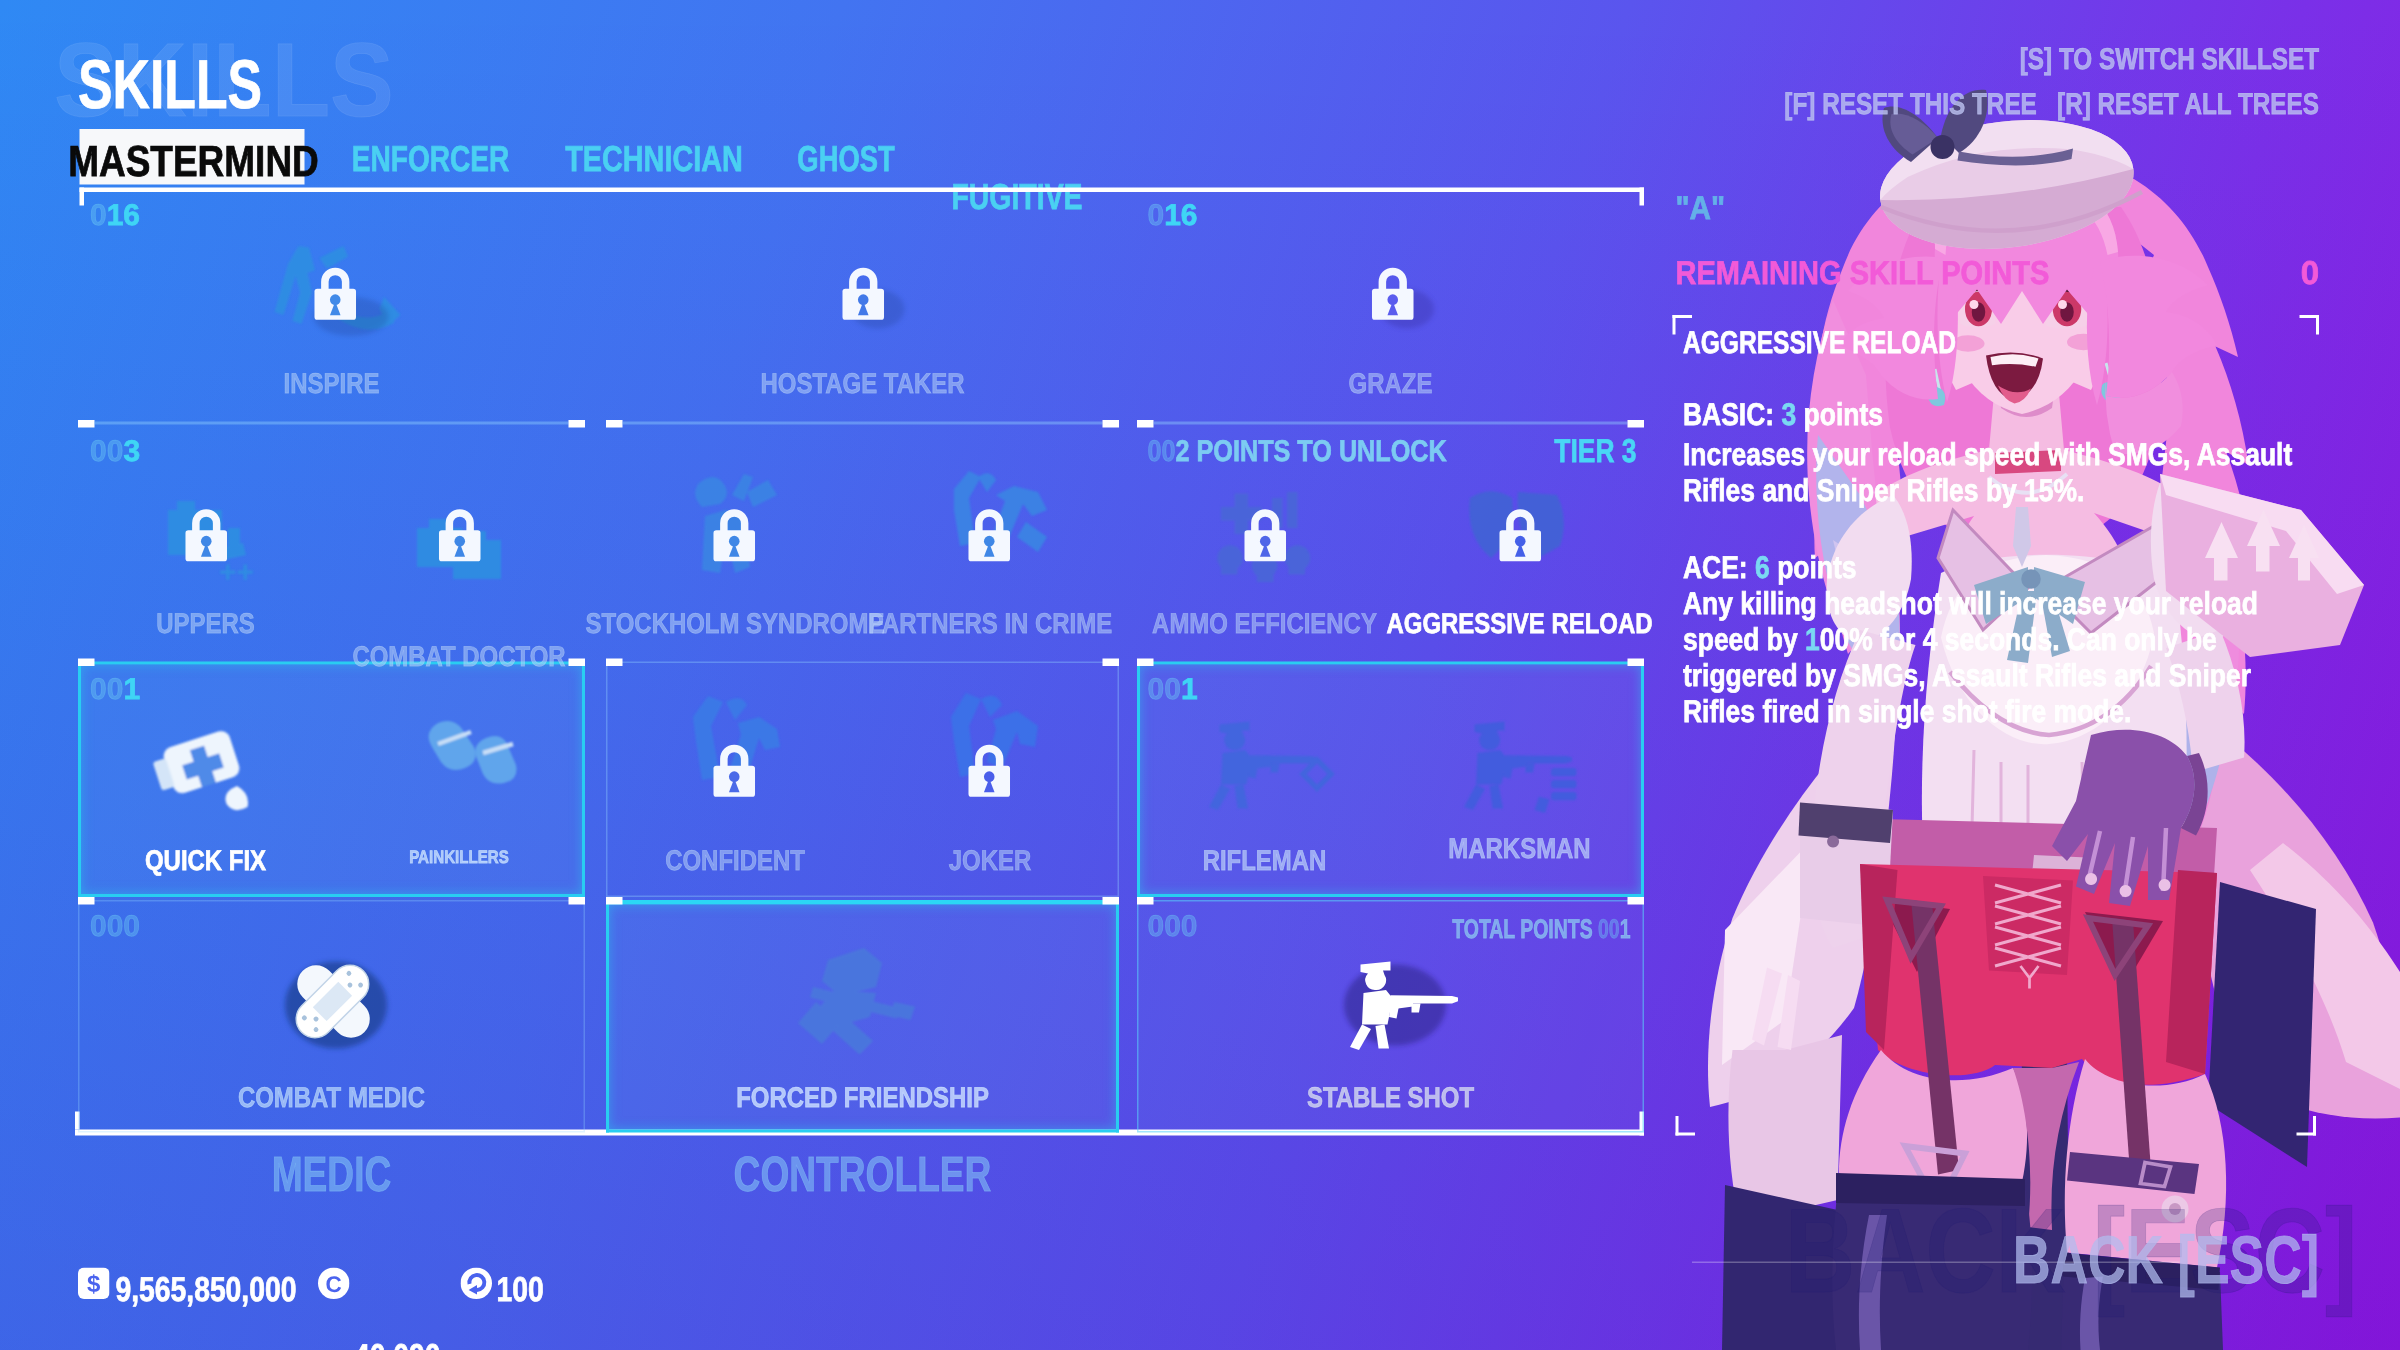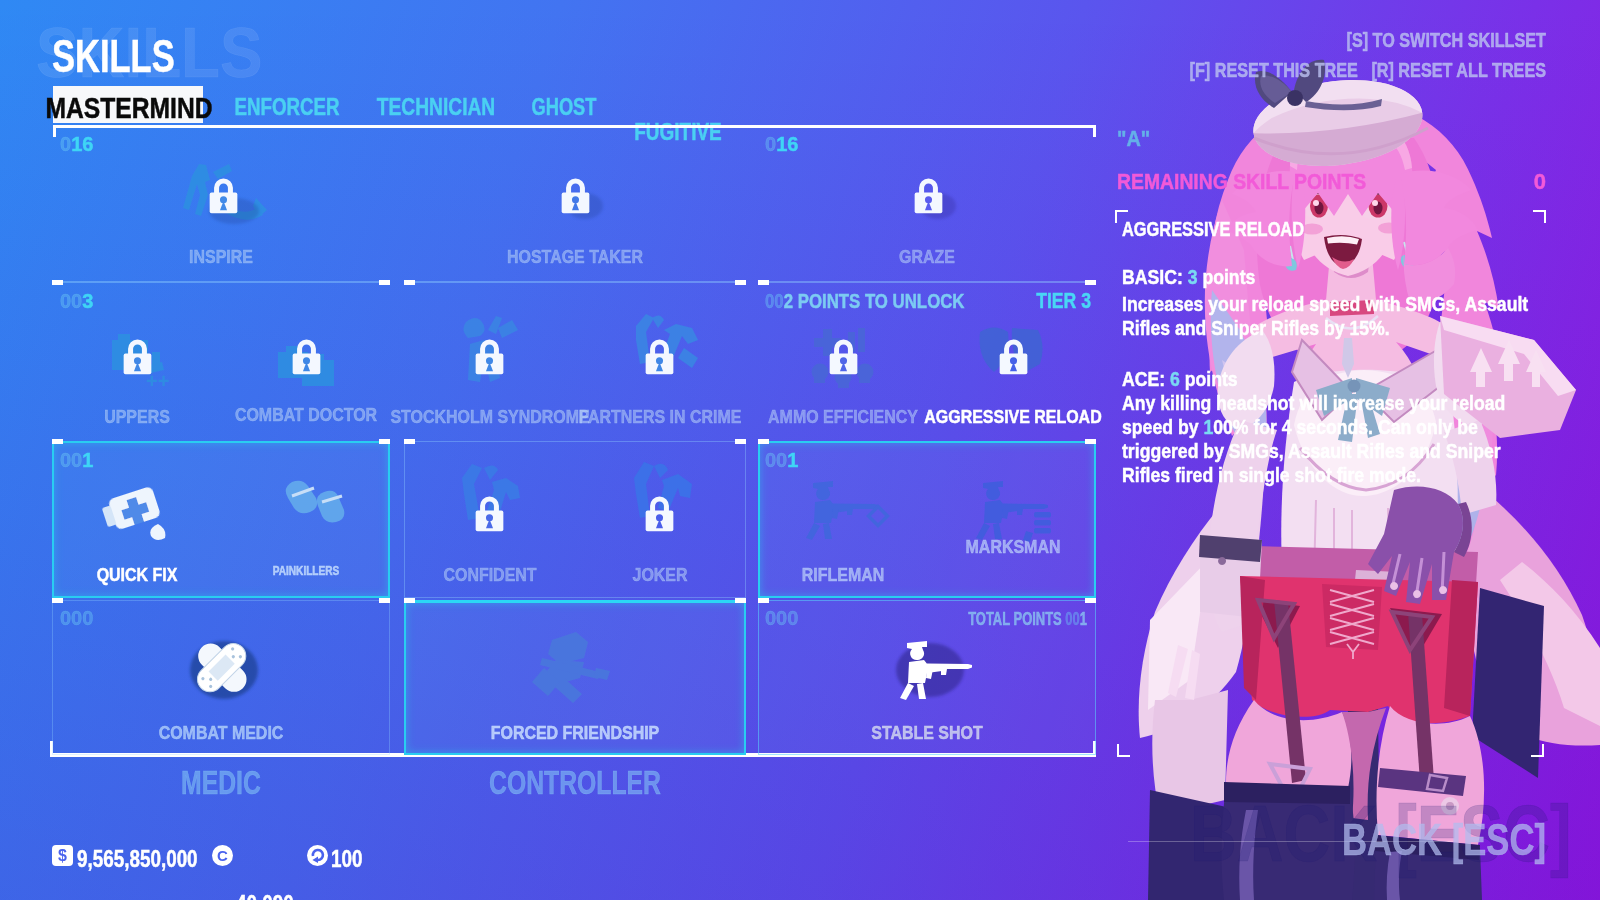--- a/index.html
+++ b/index.html
@@ -241,31 +241,31 @@
 <div class="abs num" style="left:60px;top:449px;"><span class="dim">00</span><span class="cy">1</span></div>
 <div class="abs num" style="left:765px;top:449px;"><span class="dim">00</span><span class="cy">1</span></div>
 <div class="abs num" style="left:60px;top:607px;"><span class="dim">000</span></div>
 <div class="abs num" style="left:765px;top:607px;"><span class="dim">000</span></div>
 <div class="abs b" style="left:1087px;top:609px;font-size:18px;transform:translateX(-100%);"><span class="sxr" style="transform:scaleX(0.72);"><span class="lb">TOTAL POINTS&nbsp;</span><span class="dim">00</span><span class="lb">1</span></span></div>
 
 <div class="abs lbl ctr" style="left:221px;top:246px;"><span class="sx">INSPIRE</span></div>
 <div class="abs lbl ctr" style="left:575px;top:246px;"><span class="sx">HOSTAGE TAKER</span></div>
 <div class="abs lbl ctr" style="left:927px;top:246px;"><span class="sx">GRAZE</span></div>
 <div class="abs lbl ctr" style="left:137px;top:406px;"><span class="sx">UPPERS</span></div>
-<div class="abs lbl ctr" style="left:306px;top:404px;"><span class="sx">COMBAT DOCTOR</span></div>
+<div class="abs lbl ctr" style="left:306px;top:428px;"><span class="sx">COMBAT DOCTOR</span></div>
 <div class="abs lbl ctr" style="left:490px;top:406px;"><span class="sx">STOCKHOLM SYNDROME</span></div>
 <div class="abs lbl ctr" style="left:660px;top:406px;"><span class="sx">PARTNERS IN CRIME</span></div>
 <div class="abs lbl ctr" style="left:843px;top:406px;"><span class="sx">AMMO EFFICIENCY</span></div>
 <div class="abs lblw ctr" style="left:1013px;top:406px;"><span class="sx">AGGRESSIVE RELOAD</span></div>
 <div class="abs lblw ctr" style="left:137px;top:564px;"><span class="sx">QUICK FIX</span></div>
 <div class="abs ctr b" style="left:306px;top:564px;font-size:12px;color:rgba(205,228,255,0.75);"><span class="sx">PAINKILLERS</span></div>
 <div class="abs lbl ctr" style="left:490px;top:564px;"><span class="sx">CONFIDENT</span></div>
 <div class="abs lbl ctr" style="left:660px;top:564px;"><span class="sx">JOKER</span></div>
 <div class="abs ctr b" style="left:843px;top:564px;font-size:19px;color:rgba(195,216,250,0.65);"><span class="sx">RIFLEMAN</span></div>
-<div class="abs ctr b" style="left:1013px;top:536px;font-size:19px;color:rgba(195,216,250,0.65);"><span class="sx">MARKSMAN</span></div>
+<div class="abs ctr b" style="left:1013px;top:556px;font-size:19px;color:rgba(195,216,250,0.65);"><span class="sx">MARKSMAN</span></div>
 <div class="abs ctr b" style="left:221px;top:722px;font-size:19px;color:rgba(190,220,252,0.70);"><span class="sx">COMBAT MEDIC</span></div>
 <div class="abs ctr b" style="left:575px;top:722px;font-size:19px;color:rgba(205,225,255,0.80);"><span class="sx">FORCED FRIENDSHIP</span></div>
 <div class="abs ctr b" style="left:927px;top:722px;font-size:19px;color:rgba(212,218,240,0.80);"><span class="sx">STABLE SHOT</span></div>
 
 <div class="abs ctr b" style="left:221px;top:764px;font-size:33px;color:rgba(135,200,246,0.55);"><span class="sx" style="transform:scaleX(0.75);">MEDIC</span></div>
 <div class="abs ctr b" style="left:575px;top:764px;font-size:33px;color:rgba(135,200,246,0.55);"><span class="sx" style="transform:scaleX(0.75);">CONTROLLER</span></div>
 
 <div id="money">
 <svg class="abs" style="left:52px;top:845px;" width="21" height="21" viewBox="0 0 21 21">
         <rect x="0" y="0" width="21" height="21" rx="4" fill="#ffffff"></rect>

